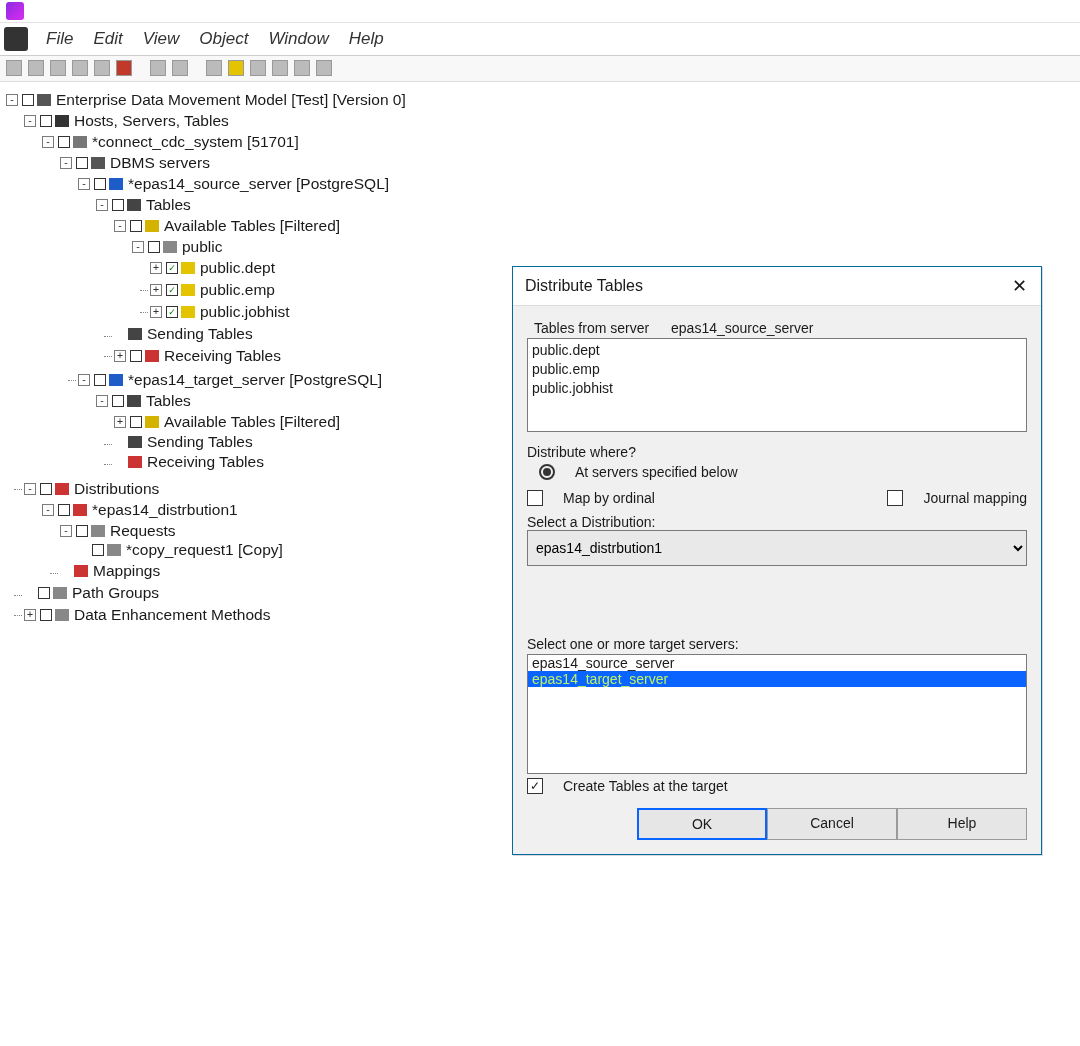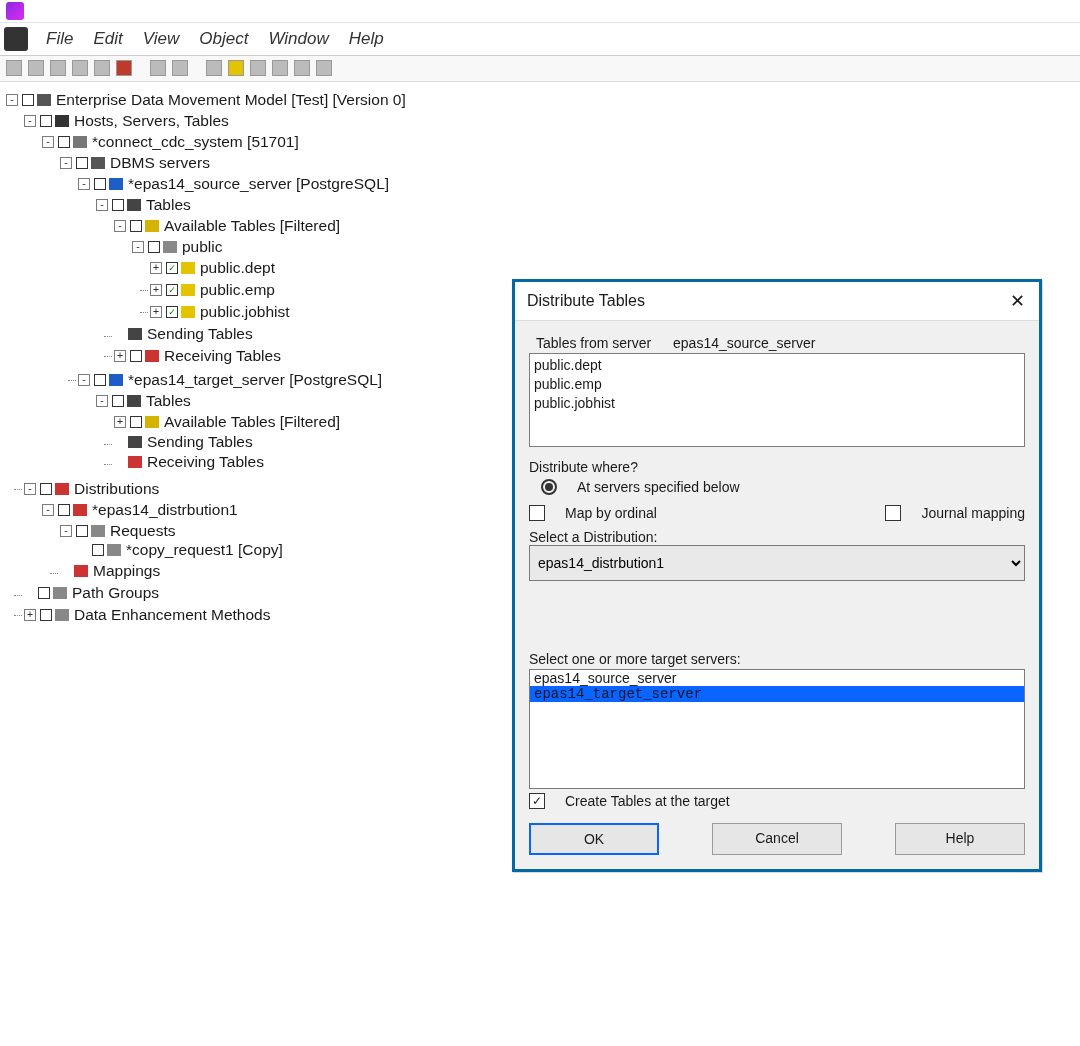--- a/index.html
+++ b/index.html
@@ -131,24 +131,24 @@
   .nic-snd{background:#444;} .nic-rcv{background:#cc3333;}
   .nic-dist{background:#cc3333;} .nic-distchild{background:#cc3333;}
   .nic-req{background:#888;} .nic-reqc{background:#888;}
   .nic-map{background:#cc3333;}
   .nic-path{background:#888;} .nic-deh{background:#888;}
   .tree .lbl { }
 
   
   .dialog {
     position: absolute;
-    top: 197px;
+    top: 184px;
     left: 512px;
     width: 530px;
-    border: 3px solid #0369a1;
+    border: 1px solid #0369a1;
     background: #f0f0f0;
     box-shadow: 1px 1px 0 rgba(0,0,0,.15);
     font-size: 14px;
   }
   .dlg-title {
     display: flex;
     justify-content: space-between;
     align-items: center;
     padding: 8px 10px 8px 12px;
     background: #fff;
@@ -195,23 +195,23 @@
     padding: 8px 4px;
     background: #e9e9e9;
     border: 1px solid #7a7a7a;
   }
   .targetbox {
     background:#fff; border:1px solid #7a7a7a;
     min-height:120px; margin-top:2px;
     font-size:14px;
   }
   .target-item { padding:0 4px; }
-  .target-item.selected { background:#0a64ff; color:#0f172a;font-family:Liberation Mono, monospace; }
+  .target-item.selected { background:#0a64ff; color:#bef264; }
   .dlg-buttons {
-    display:flex; justify-content:space-between;
+    display:flex; justify-content:flex-end;
     margin-top:14px;
   }
   .btn {
     width: 130px;
     padding: 6px 0;
     background: #e6e6e6;
     border: 1px solid #9a9a9a;
     text-align:center;
     cursor: pointer;
   }

